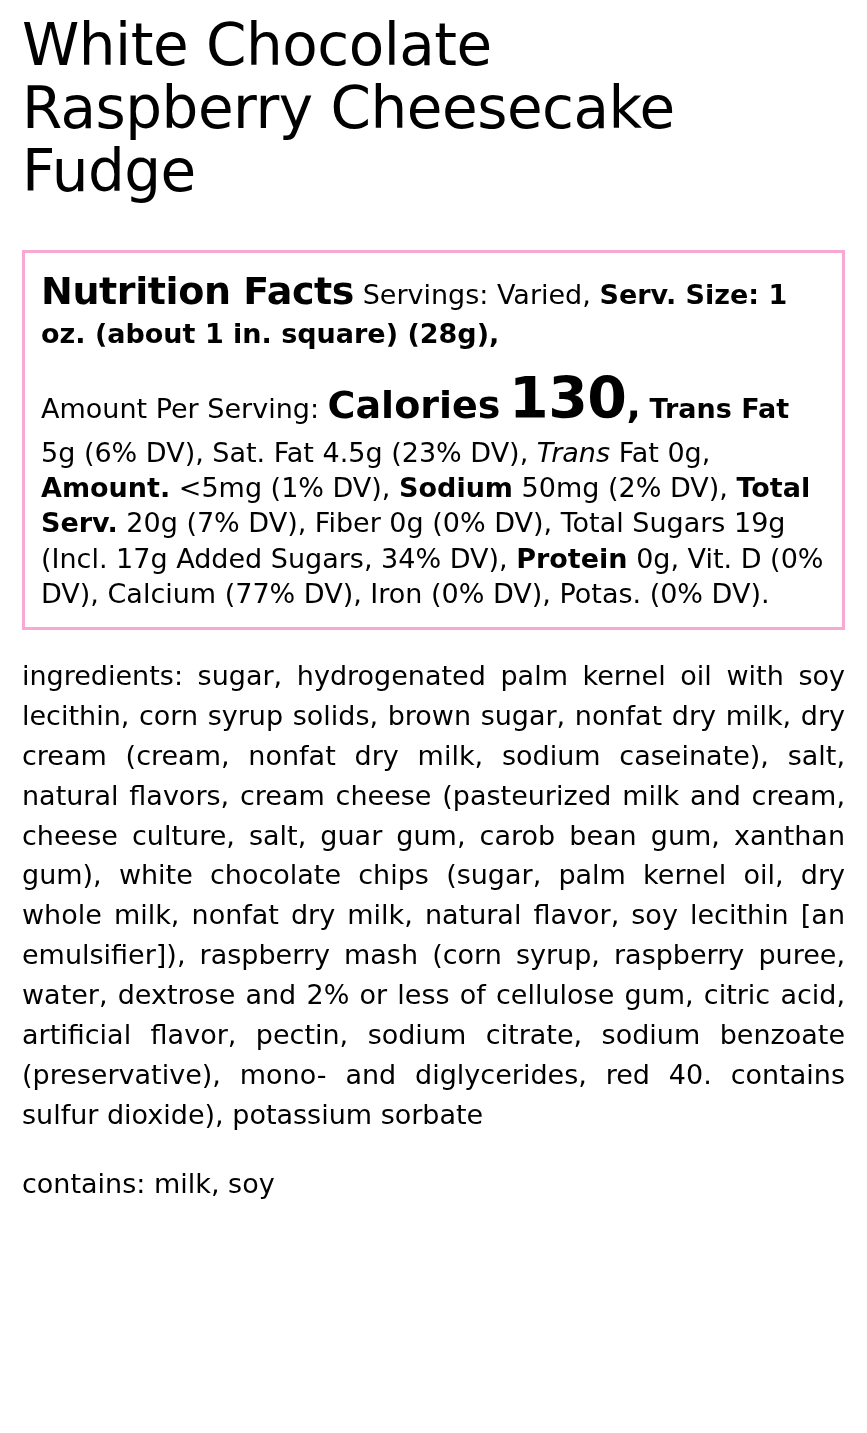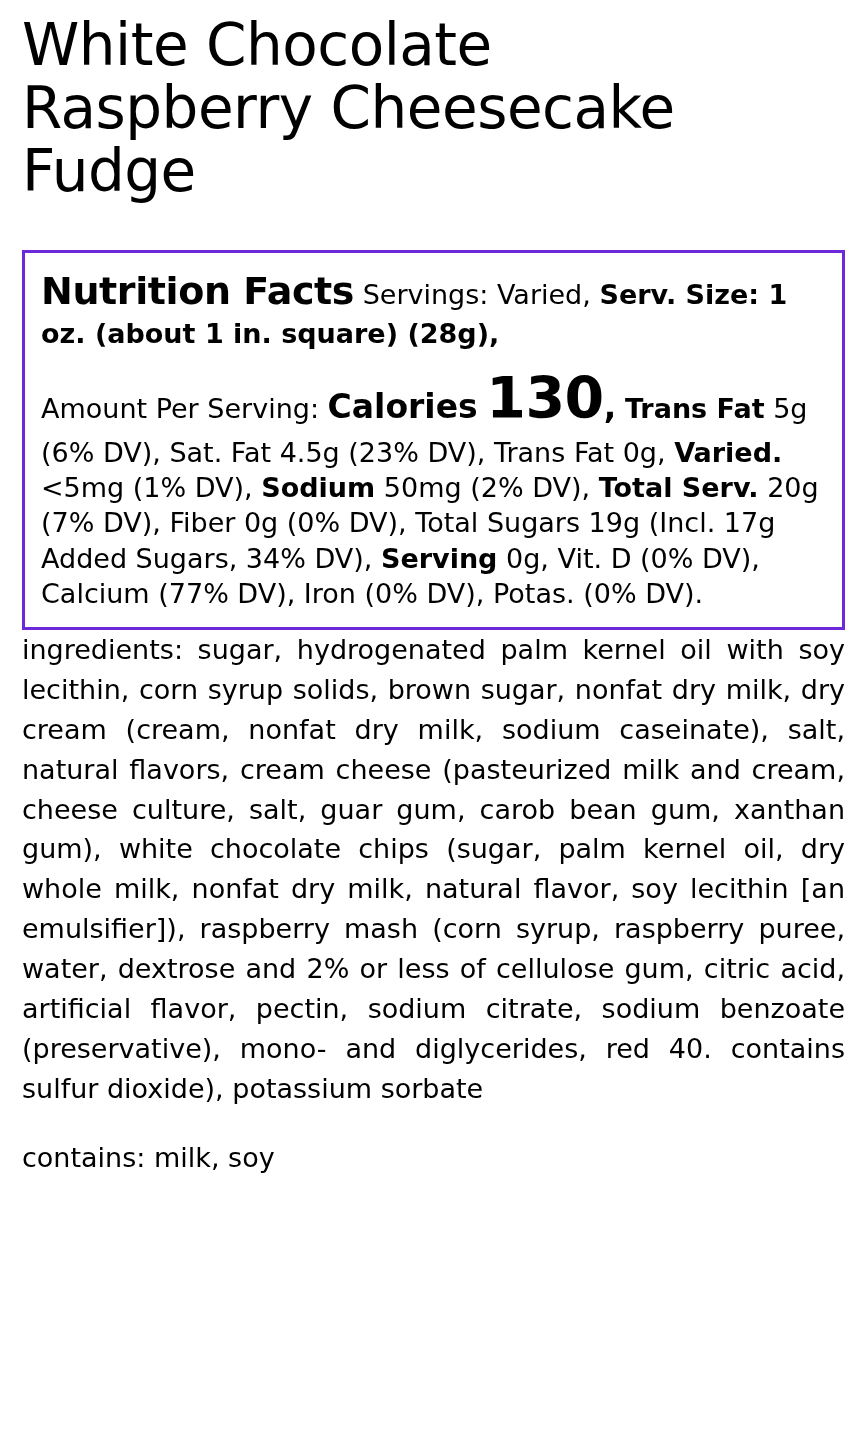--- a/index.html
+++ b/index.html
@@ -31,55 +31,56 @@
     line-height: 1.09;
     font-weight: 400;
     letter-spacing: -0.5px;
     color: #000;
     max-width: 740px;
   }
 
   
   .nutrition-panel {
     margin-top: 46px;
-    border: 3px solid #6d28d9;
+    border: 3px solid #f9a8d4;
     padding: 14px 16px 16px 16px;
     box-sizing: border-box;
   }
   .nf-line {
     font-size: 27px;
     line-height: 1.30;
     color: #000;
   }
   .nf-block1 {
     margin-bottom: 10px;
   }
   .nf-title {
     font-family: "DejaVu Sans", sans-serif;
     font-size: 38px;
     font-weight: 700;
     letter-spacing: -0.4px;
   }
   .b { font-weight: 700; }
-  .i { }
+  .i { font-style: italic; }
   .calories-word {
     font-weight: 700;
-    font-size: 33px;
+    font-size: 38px;
   }
   .calories-num {
     font-weight: 700;
     font-size: 57px;
     letter-spacing: -0.5px;
   }
   .nf-serv-bold {
     font-weight: 700;
   }
 
   
   .ingredients {
+    margin-top: 26px;
     font-size: 27px;
     line-height: 1.48;
     text-align: justify;
     text-justify: inter-word;
     color: #000;
   }
   .contains {
     margin-top: 30px;
     font-size: 27px;
     line-height: 1.4;
@@ -102,27 +103,27 @@
     </div>
 
     <div class="nf-line">
       <span>Amount Per Serving:</span>
       <span class="calories-word">Calories</span>
       <span class="calories-num">130</span><span class="calories-word">,</span>
       <span class="b">Trans Fat</span>
       <span>5g (6% DV), Sat. Fat 4.5g (23% DV),</span>
       <span class="i">Trans</span>
       <span>Fat 0g,</span>
-      <span class="b">Varied.</span>
+      <span class="b">Amount.</span>
       <span>&lt;5mg (1% DV),</span>
       <span class="b">Sodium</span>
       <span>50mg (2% DV),</span>
       <span class="b">Total Serv.</span>
       <span>20g (7% DV), Fiber 0g (0% DV), Total Sugars 19g (Incl. 17g Added Sugars, 34% DV),</span>
-      <span class="b">Serving</span>
+      <span class="b">Protein</span>
       <span>0g, Vit. D (0% DV), Calcium (77% DV), Iron (0% DV), Potas. (0% DV).</span>
     </div>
 
   </div>
 
   <div class="ingredients">ingredients: sugar, hydrogenated palm kernel oil with soy lecithin, corn syrup solids, brown sugar, nonfat dry milk, dry cream (cream, nonfat dry milk, sodium caseinate), salt, natural flavors, cream cheese (pasteurized milk and cream, cheese culture, salt, guar gum, carob bean gum, xanthan gum), white chocolate chips (sugar, palm kernel oil, dry whole milk, nonfat dry milk, natural flavor, soy lecithin [an emulsifier]), raspberry mash (corn syrup, raspberry puree, water, dextrose and 2% or less of cellulose gum, citric acid, artificial flavor, pectin, sodium citrate, sodium benzoate (preservative), mono- and diglycerides, red 40. contains sulfur dioxide), potassium sorbate</div>
 
   <div class="contains">contains: milk, soy</div>
 
 </div>

